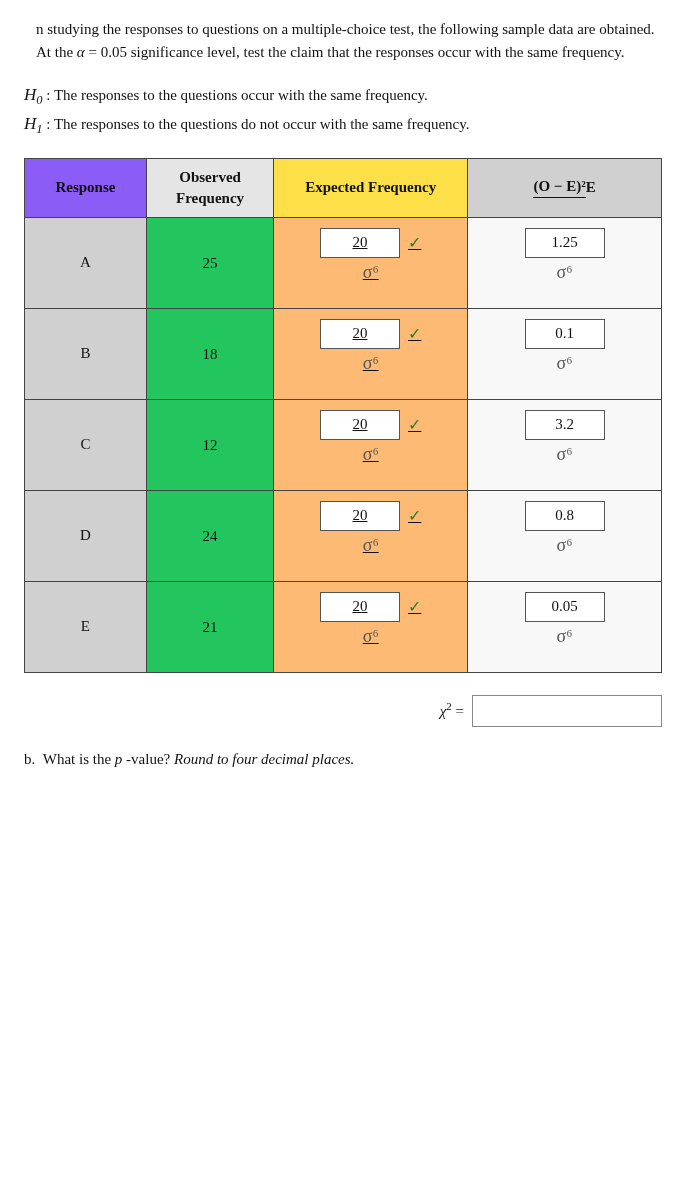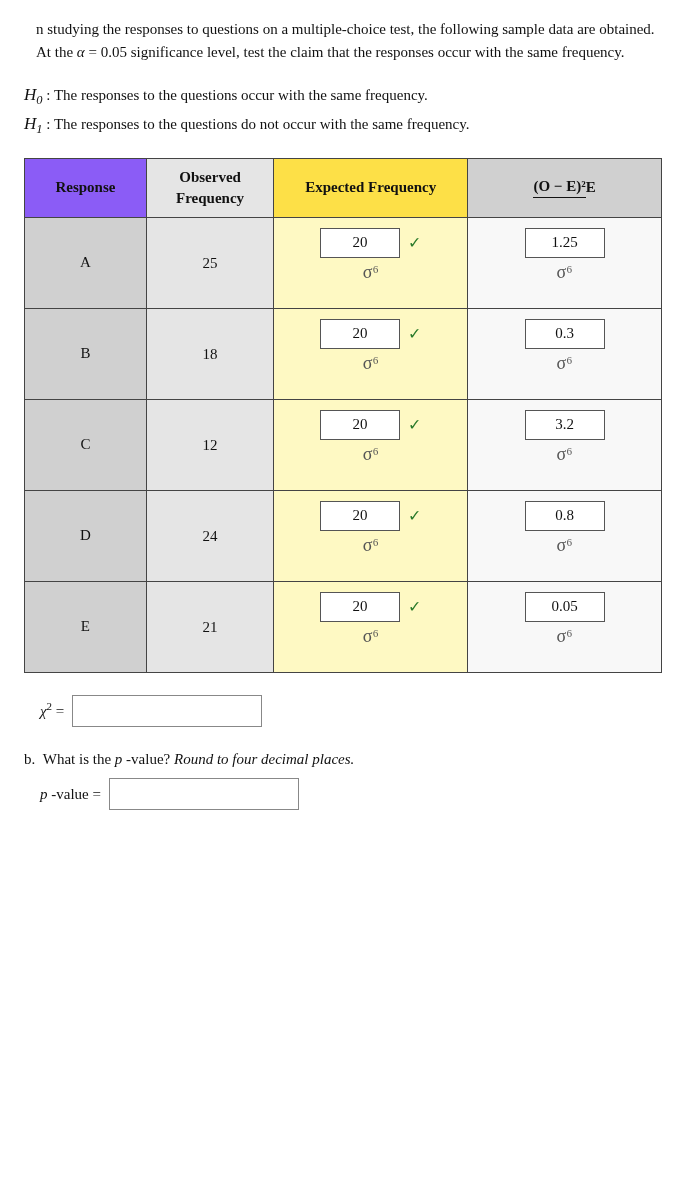--- a/index.html
+++ b/index.html
@@ -49,26 +49,27 @@
       background: #d0d0d0;
     }
     .chi-table td.response-col {
       background: #d0d0d0;
       font-size: 15px;
       font-weight: normal;
       width: 110px;
       height: 90px;
     }
     .chi-table td.observed-col {
-      background: #e5e5e5;
+      background: #22c55e;
       width: 115px;
     }
     .chi-table td.expected-col {
-      background: #fef9c3;
+      background: #fdba74;
       width: 175px;
+      text-decoration: underline;
     }
     .chi-table td.calc-col {
       background: #f8f8f8;
       width: 175px;
     }
     .cell-inner {
       display: flex;
       flex-direction: column;
       align-items: center;
       justify-content: flex-start;
@@ -133,22 +134,23 @@
     
     .question-section {
       font-size: 15px;
       line-height: 1.7;
       margin-bottom: 20px;
     }
     .answer-line {
       display: flex;
       align-items: center;
       gap: 8px;
-      margin-top: 6px;
+      margin-top: 16px;
       margin-left: 16px;
+      justify-content: flex-end;
     }
     .answer-input {
       border: 1.5px solid #888;
       background: #fff;
       width: 190px;
       height: 32px;
       font-size: 15px;
     }
     .chi-sq-symbol {
       font-style: italic;
@@ -232,21 +234,21 @@
     <div class="row-with-check">
       <div class="input-box">20</div>
       <span class="checkmark">✓</span>
     </div>
     <span class="sigma-icon">σ⁶</span>
   </div>
         </td>
         <td class="calc-col">
           <div class="cell-inner" style="height:90px;justify-content:flex-start;padding-top:10px;">
     <div class="row-with-check">
-      <div class="result-box">0.3</div>
+      <div class="result-box">0.1</div>
     </div>
     <span class="sigma-icon">σ⁶</span>
   </div>
         </td>
       </tr>
       <tr>
         <td class="response-col" style="height: 90px;">C</td>
         <td class="observed-col">
           <div class="cell-inner" style="align-items:center;justify-content:center;height:90px;">
     <span style="font-size:15px;">12</span>
@@ -325,17 +327,13 @@
 
 <div class="question-section">
   <div class="answer-line">
     <span><i>χ</i><sup>2</sup> =</span>
     <input class="answer-input" type="text" value="" style="">
   </div>
 </div>
 
 <div class="question-section">
   <span>b. &nbsp;What is the <i>p</i> -value? <i>Round to four decimal places.</i></span>
-  <div class="answer-line">
-    <span><i>p</i> -value =</span>
-    <input class="answer-input" type="text" value="" style="">
-  </div>
 </div>
 
 </body></html>

